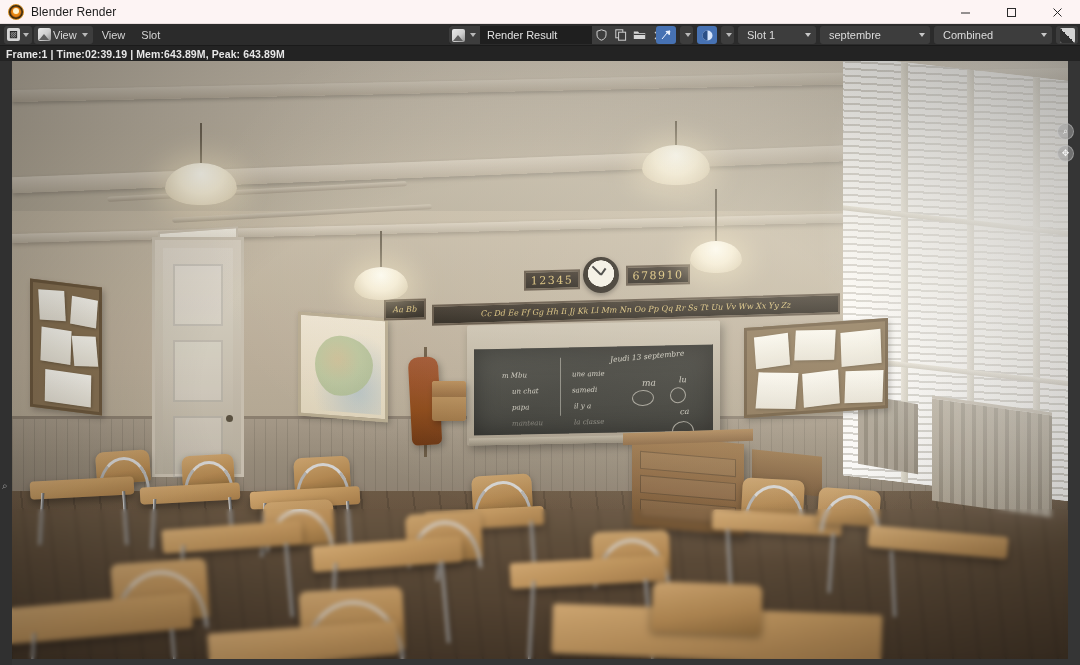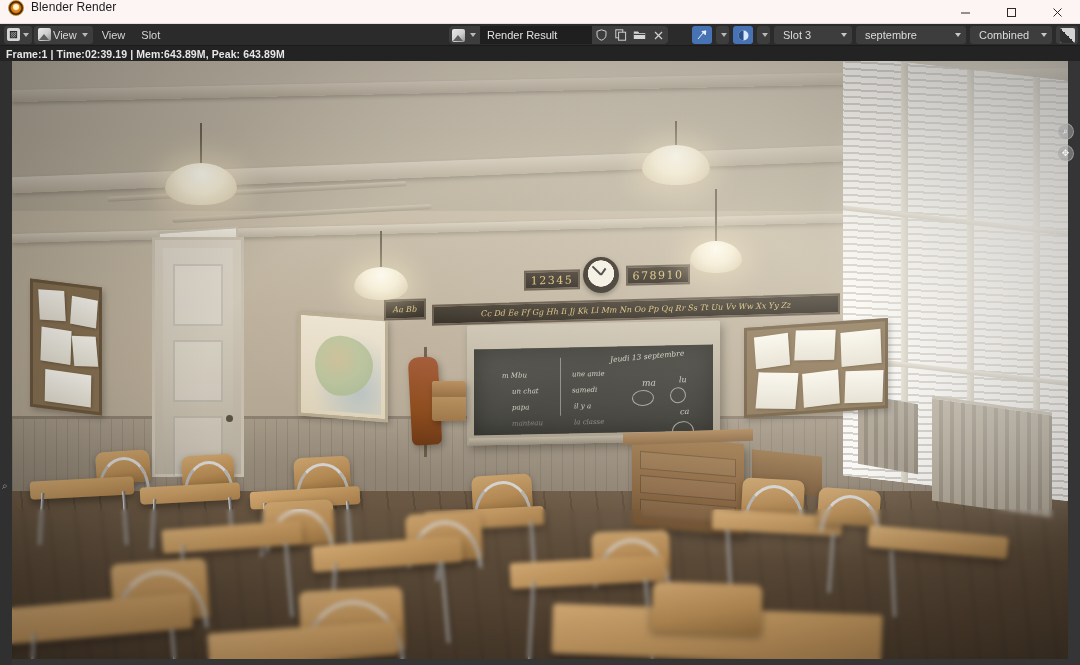--- a/index.html
+++ b/index.html
@@ -7,21 +7,21 @@
   html, body {
     width: 1080px; height: 665px; overflow: hidden;
     background: #1d1d1d;
     font-family: "Liberation Sans", sans-serif;
   }
 
   
   .titlebar {
     height: 24px; width: 1080px;
     background: #fdf4f4;
-    display: flex; 
+    display: flex; align-items: center;
     border-bottom: 1px solid #e8dede;
     position: relative;
   }
   .tb-icon {
     width: 16px; height: 16px; margin-left: 8px; margin-right: 7px;
     position: relative; flex: 0 0 auto;
   }
   .tb-icon .ring {
     position: absolute; left: 0; top: 0; width: 16px; height: 16px;
     border-radius: 50%;
@@ -126,21 +126,21 @@
   }
 
   .select {
     height: 18px; background: #3d3d3d; border-radius: 3px;
     display: flex; align-items: center; justify-content: space-between;
     padding: 0 5px 0 9px; font-size: 11px; color: #dcdcdc;
   }
   .select .chev { border-top-color:#c8c8c8; margin-left: 8px; }
   .sel-slot  { width: 78px; }
   .sel-layer { width: 110px; }
-  .sel-pass  { width: 82px; }
+  .sel-pass  { width: 118px; }
 
   .aa-icon {
     width: 15px; height: 15px; border-radius: 2px;
     background: #d3d3d3; position: relative; overflow: hidden;
   }
   .aa-icon::before {
     content:""; position:absolute; inset:0;
     background: linear-gradient(45deg, #2f2f2f 0 50%, transparent 50% 100%);
   }
 
@@ -608,21 +608,21 @@
       <svg width="13" height="13" viewBox="0 0 13 13">
         <circle cx="6.5" cy="6.5" r="5" fill="#d9e6fb"></circle>
         <path d="M6.5 1.5 A5 5 0 0 0 6.5 11.5 Z" fill="#2b4f86"></path>
       </svg>
     </div>
     <div class="tiny-chev-btn">
       <span class="chev"></span>
     </div>
 
     <div class="select sel-slot">
-      <span>Slot 3</span>
+      <span>Slot 1</span>
       <span class="chev"></span>
     </div>
     <div class="select sel-layer">
       <span>septembre</span>
       <span class="chev"></span>
     </div>
     <div class="select sel-pass">
       <span>Combined</span>
       <span class="chev"></span>
     </div>

